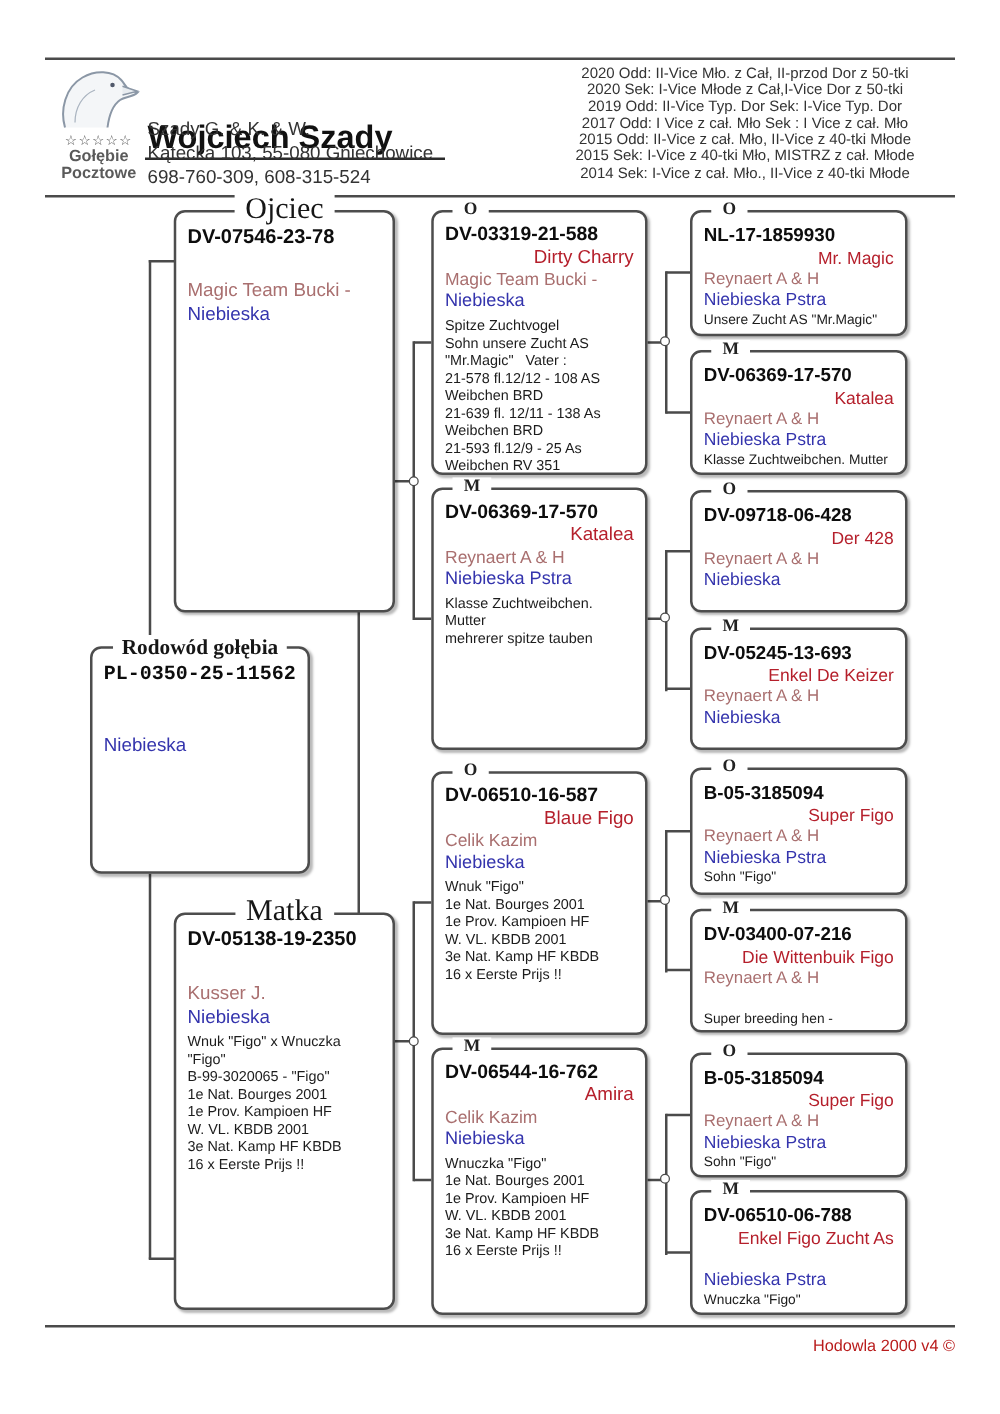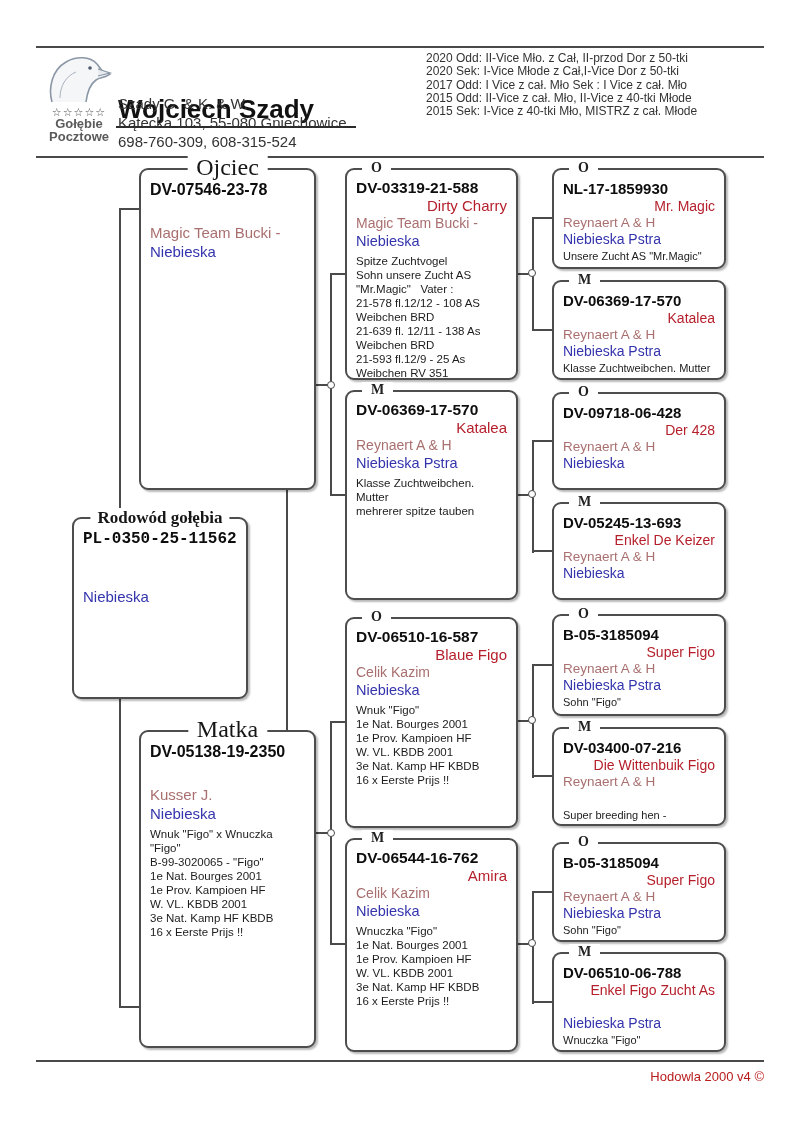--- a/index.html
+++ b/index.html
@@ -12,21 +12,21 @@
   
   .logo { position:absolute; left:42px; top:53px; width:74px; text-align:center; }
   .logo .stars { font-size:11px; color:#555; letter-spacing:1px; line-height:11px; }
   .logo .ltxt { font-weight:bold; font-size:13px; line-height:12.5px; color:#5a5a5a; }
   .fancier { position:absolute; left:116px; top:55px;margin-top:39px; }
   .fancier .nm {
     display:inline-block; font-size:26px; font-weight:bold; color:#111;
     border-bottom:2px solid #2b2b2b; padding:0 42px 2px 2px; line-height:30px;
   }
   .addr { position:absolute; left:118px; top:94px; font-size:15px; line-height:19px; color:#333; }
-  .ach { position:absolute; right:34px; top:52px; width:340px; text-align:left;
+  .ach { position:absolute; right:34px; top:52px; width:340px; text-align:center;
          font-size:12px; line-height:13.3px; color:#333; }
 
   
   .pbox {
     position:absolute; background:#fff; border:2px solid #4d4d4d; border-radius:9px;
     box-shadow:2px 2px 2px rgba(0,0,0,0.28); box-sizing:border-box;
   }
   .btitle {
     position:absolute; top:-16px; left:50%; transform:translateX(-50%);
     background:#fff; padding:0 9px; white-space:nowrap;
@@ -106,23 +106,25 @@
   </div>
   <div class="addr">
     <div>Szady G. &amp; K. &amp; W.</div>
     <div>Kątecka 103, 55-080 Gniechowice</div>
     <div>698-760-309, 608-315-524</div>
   </div>
 
   <div class="ach">
     <div>2020 Odd: II-Vice Mło. z Cał, II-przod Dor z 50-tki</div>
     <div>2020 Sek: I-Vice Młode z Cał,I-Vice Dor z 50-tki</div>
+    <div>2019 Odd: II-Vice Typ. Dor Sek: I-Vice Typ. Dor</div>
     <div>2017 Odd: I Vice z cał. Mło Sek : I Vice z cał. Mło</div>
     <div>2015 Odd: II-Vice z cał. Mło, II-Vice z 40-tki Młode</div>
     <div>2015 Sek: I-Vice z 40-tki Mło, MISTRZ z cał. Młode</div>
+    <div>2014 Sek: I-Vice z cał. Mło., II-Vice z 40-tki Młode</div>
   </div>
 
   <div class="cl" style="left:119px;top:208px;width:2px;height:309px"></div>
   <div class="cl" style="left:119px;top:699px;width:2px;height:308px"></div>
   <div class="cl" style="left:119px;top:208px;width:21px;height:2px"></div>
   <div class="cl" style="left:119px;top:1006px;width:21px;height:2px"></div>
 
   <div class="cl" style="left:286px;top:489px;width:2px;height:242px"></div>
 
   <div class="cl" style="left:316px;top:384px;width:16px;height:2px"></div>

